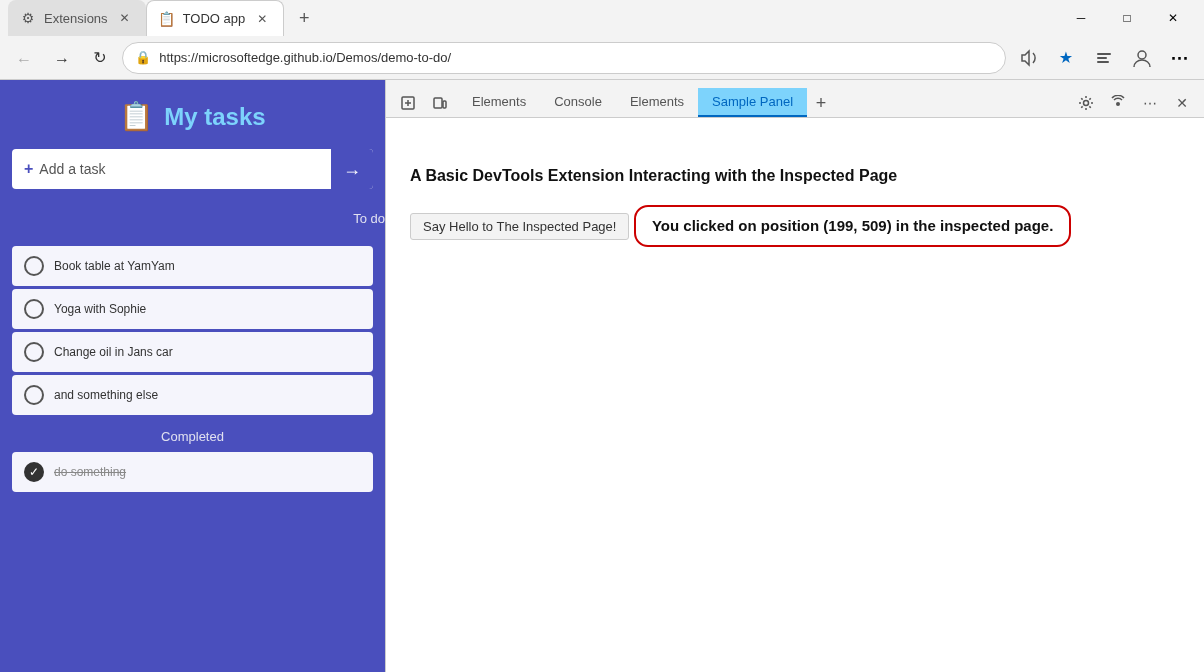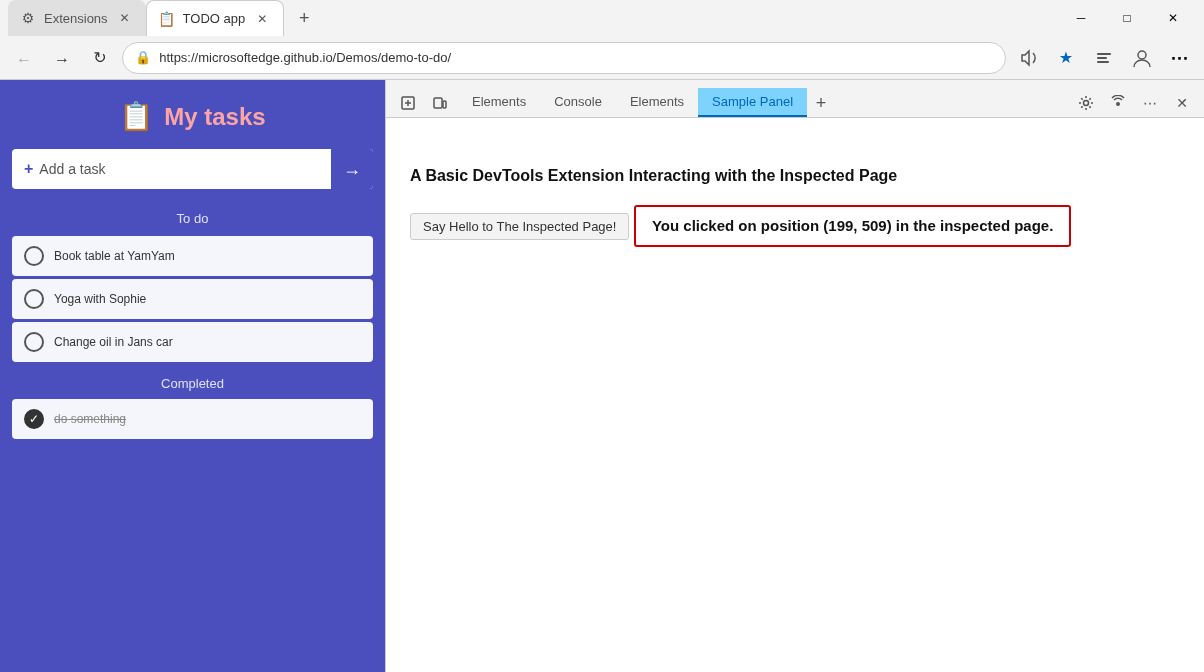--- a/index.html
+++ b/index.html
@@ -32,27 +32,27 @@
     .addr-icon-btn.star { color: #0067c0; }
     .addr-icon-btn.more { font-size: 18px; font-weight: bold; letter-spacing: 2px; }
 
     
     .main-content { flex: 1; display: flex; overflow: hidden; }
 
     
     .todo-panel { width: 385px; background: #4a4fbd; display: flex; flex-direction: column; flex-shrink: 0; }
     .todo-header { display: flex; align-items: center; justify-content: center; padding: 20px 0 16px; gap: 10px; }
     .todo-header-icon { font-size: 28px; }
-    .todo-header-title { font-size: 24px; font-weight: 600; color: #fca5a5; }
+    .todo-header-title { font-size: 24px; font-weight: 600; color: #7dd3fc; }
     .todo-add-row { display: flex; align-items: center; margin: 0 12px 16px; background: #fff; border-radius: 4px; overflow: hidden; }
     .todo-add-label { flex: 1; padding: 10px 12px; font-size: 14px; color: #555; display: flex; align-items: center; gap: 6px; }
     .todo-add-btn { width: 42px; height: 40px; background: #4a4fbd; display: flex; align-items: center; justify-content: center; cursor: pointer; }
     .todo-add-btn-arrow { color: #fff; font-size: 18px; }
 
-    .todo-section-label { text-align: center; color: #e0e0f0; font-size: 13px; padding: 6px 0 10px; }
+    .todo-section-label { text-align: right; color: #e0e0f0; font-size: 13px; padding: 6px 0 20px; }
     .todo-list { display: flex; flex-direction: column; gap: 3px; padding: 0 12px; }
     .todo-item { background: #f5f5fc; border-radius: 4px; padding: 10px 12px; display: flex; align-items: center; gap: 10px; cursor: pointer; }
     .todo-checkbox { width: 20px; height: 20px; border: 2px solid #555; border-radius: 50%; flex-shrink: 0; display: flex; align-items: center; justify-content: center; }
     .todo-checkbox.checked { background: #333; border-color: #333; }
     .todo-checkbox.checked::after { content: '✓'; color: #fff; font-size: 12px; }
     .todo-item-label { font-size: 12px; color: #333; }
     .todo-item-label.strikethrough { text-decoration: line-through; color: #888; }
 
     .completed-section-label { text-align: center; color: #e0e0f0; font-size: 13px; padding: 14px 0 8px; }
 
@@ -61,21 +61,21 @@
     .devtools-tabs { height: 38px; display: flex; align-items: flex-end; padding: 0 8px; border-bottom: 1px solid #ccc; background: #f3f3f3; gap: 0; }
     .devtools-tab { padding: 6px 14px; font-size: 13px; color: #555; cursor: pointer; border-bottom: 2px solid transparent; white-space: nowrap; }
     .devtools-tab.active { color: #0067c0; border-bottom: 2px solid #0067c0; background: #7dd3fc; }
     .devtools-tab-icons { display: flex; align-items: center; gap: 4px; margin-right: 4px; }
     .devtools-tab-icon-btn { width: 28px; height: 28px; display: flex; align-items: center; justify-content: center; border-radius: 4px; cursor: pointer; font-size: 14px; color: #555; }
     .devtools-tab-new { width: 28px; height: 28px; display: flex; align-items: center; justify-content: center; font-size: 18px; color: #555; cursor: pointer; }
     .devtools-tab-controls { margin-left: auto; display: flex; align-items: center; gap: 4px; }
     .devtools-content { flex: 1; padding: 24px 24px; overflow-y: auto; }
     .devtools-heading { font-size: 16px; font-weight: 600; color: #111; margin-bottom: 18px; line-height: 1.3; }
     .devtools-hello-btn { padding: 5px 12px; border: 1px solid #ccc; border-radius: 3px; background: #f3f3f3; font-size: 13px; color: #333; cursor: pointer; margin-bottom: 14px; display: inline-block; }
-    .devtools-message { border: 2px solid #cc0000; padding: 10px 16px; border-radius: 3px; display: inline-block; }
+    .devtools-message { border: 2px solid #cc0000; padding: 10px 16px; border-radius: 14px; display: inline-block; }
     .devtools-message-text { font-size: 15px; font-weight: 600; color: #111; }
   </style>
 </head>
 <body>
 
 <div class="browser-frame">
 
   <div class="title-bar">
 
     <div class="tab inactive">
@@ -158,20 +158,24 @@
           <span class="todo-item-label">Book table at YamYam</span>
         </div>
         <div class="todo-item">
           <div class="todo-checkbox"></div>
           <span class="todo-item-label">Yoga with Sophie</span>
         </div>
         <div class="todo-item">
           <div class="todo-checkbox"></div>
           <span class="todo-item-label">Change oil in Jans car</span>
         </div>
+        <div class="todo-item">
+          <div class="todo-checkbox"></div>
+          <span class="todo-item-label">and something else</span>
+        </div>
       </div>
 
       <div class="completed-section-label">Completed</div>
 
       <div class="todo-list">
         <div class="todo-item">
           <div class="todo-checkbox checked"></div>
           <span class="todo-item-label strikethrough">do something</span>
         </div>
       </div>

